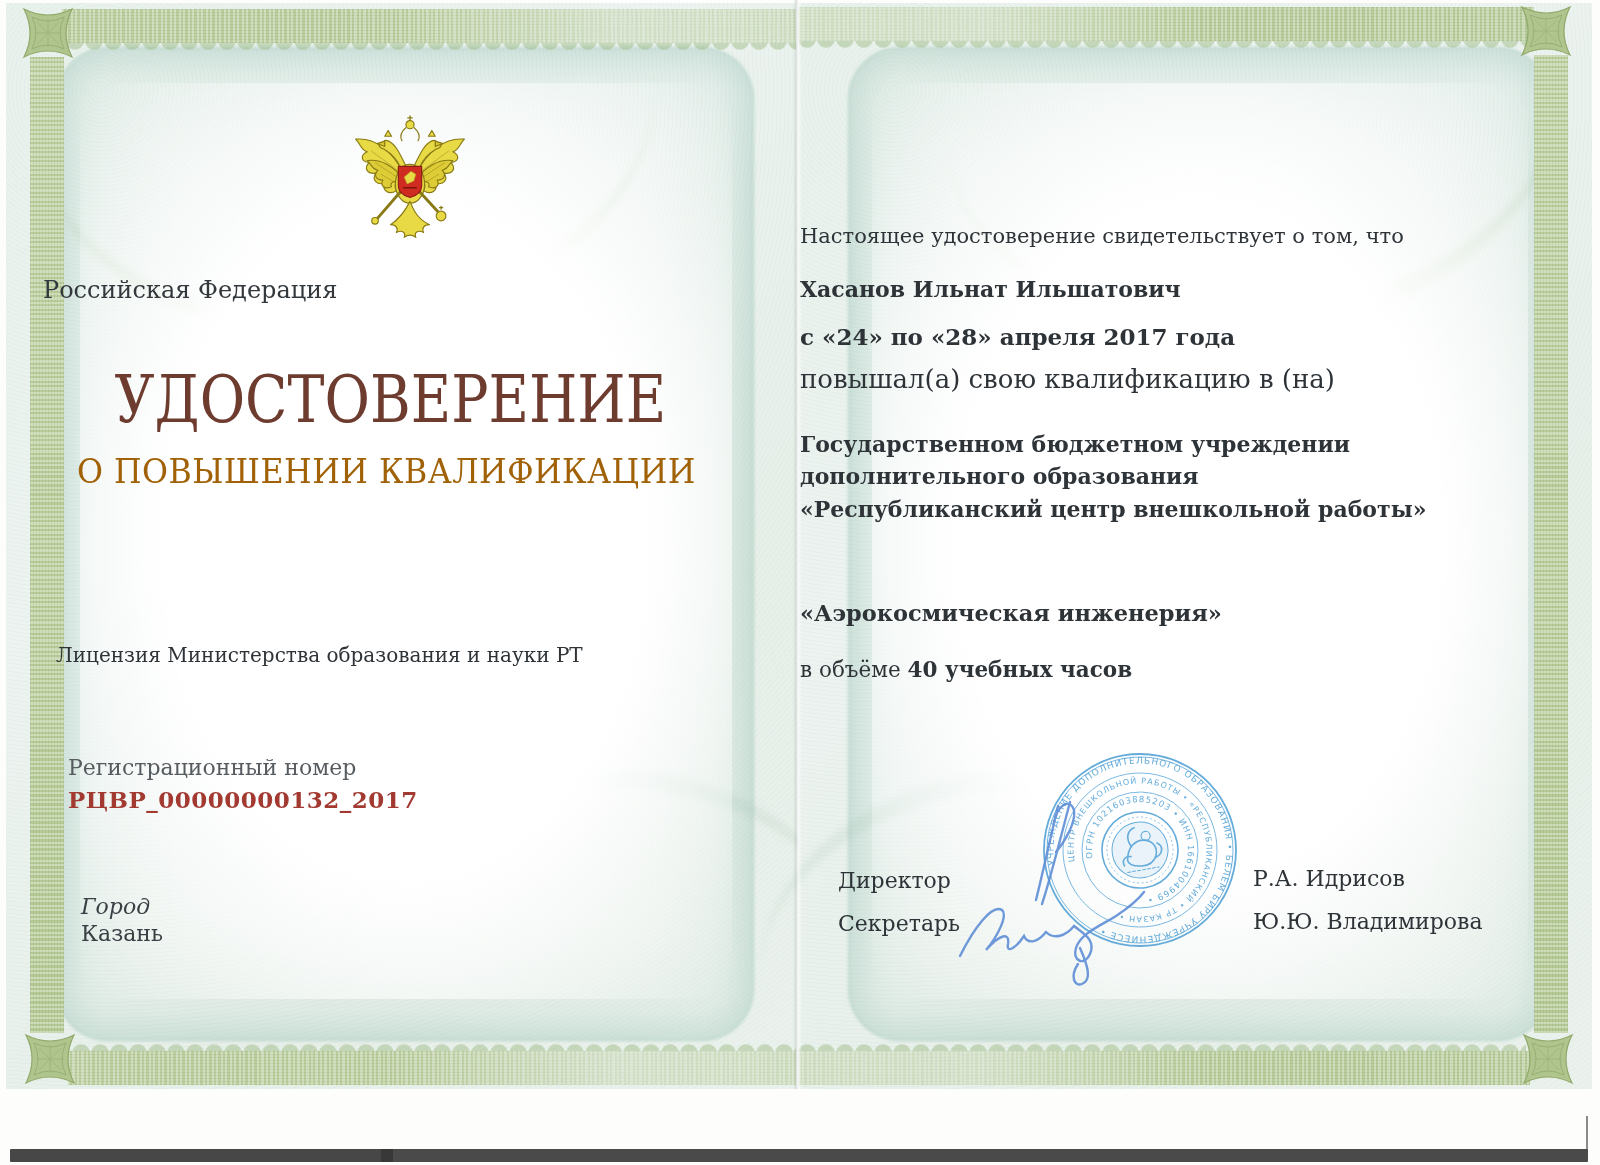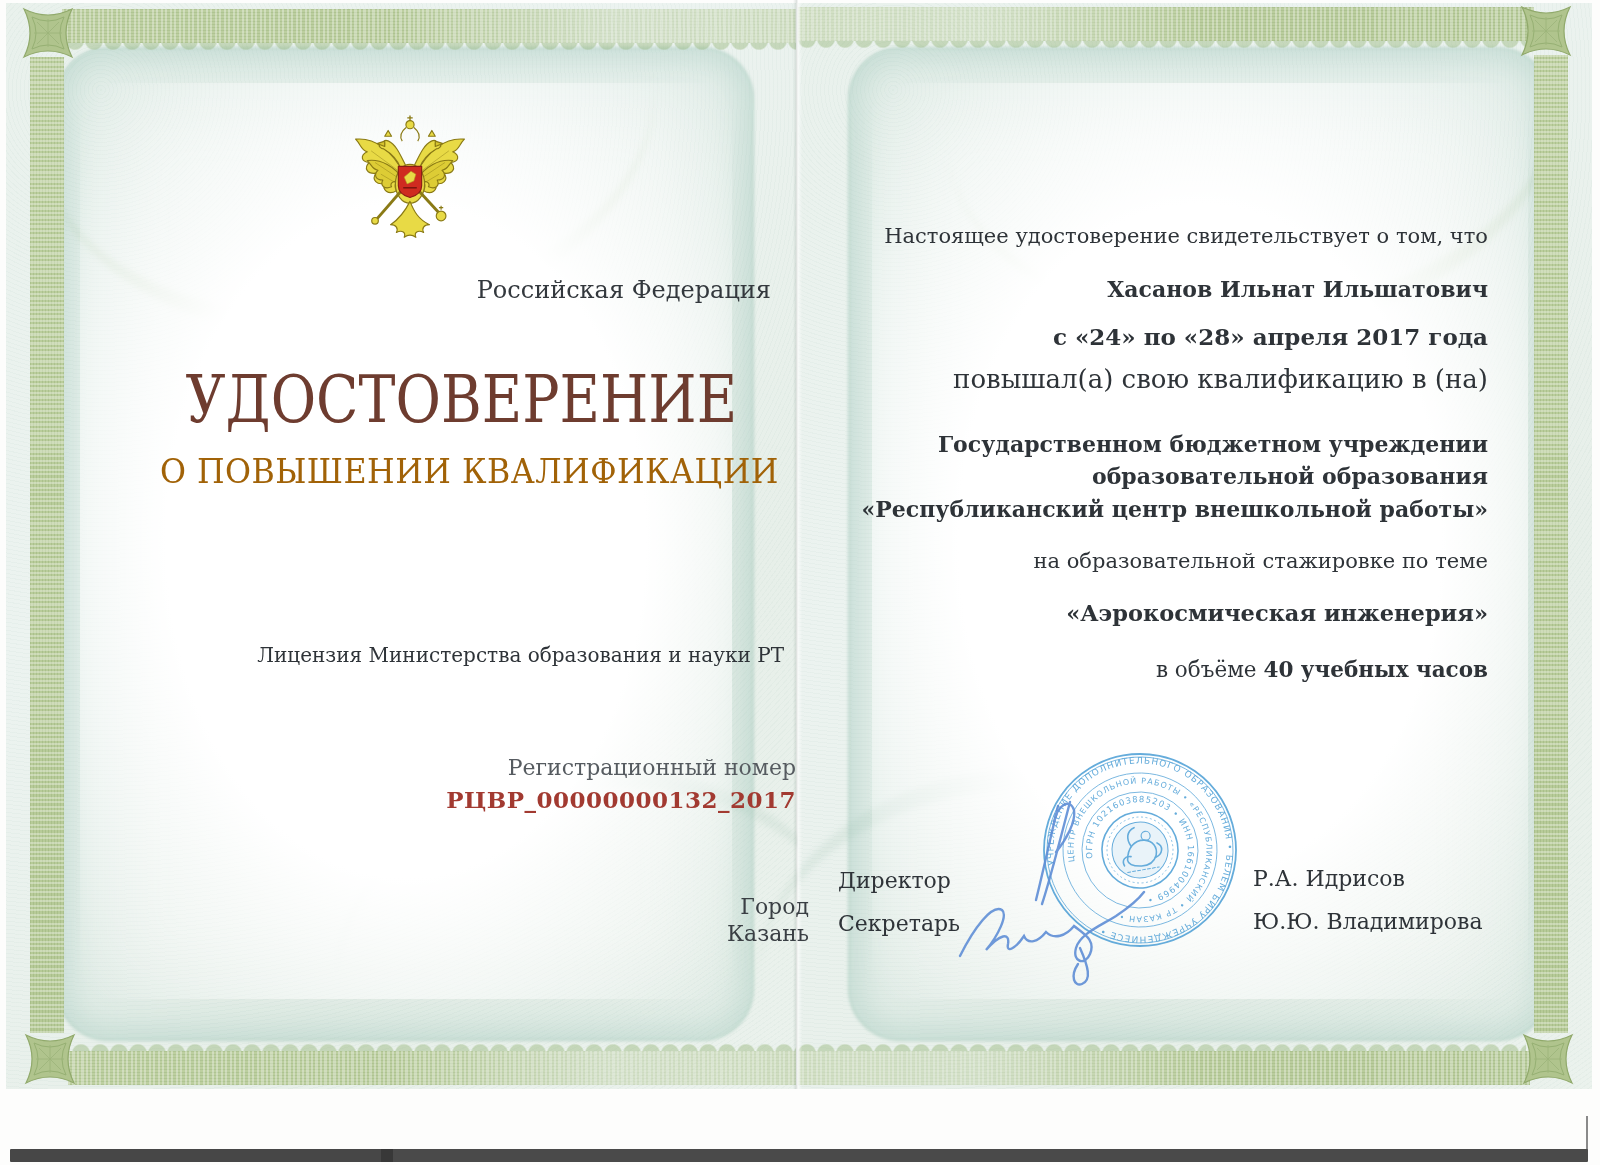--- a/index.html
+++ b/index.html
@@ -80,32 +80,32 @@
   .scan-bar{
     position:absolute; left:10px; right:12px; top:1149px; height:13px; border-radius:1px;
     background:linear-gradient(90deg,#474747 0 23.5%, #383838 23.5% 24.3%, #4a4a4a 24.3% 100%);
   }
   .scan-tick{ position:absolute; left:1586px; top:1116px; width:2px; height:34px; background:#8a8a8a; }
 
   
   .col{ position:absolute; top:0; height:1089px; }
   .col-left{ left:56px; width:728px; }
   .col-right{ left:800px; width:688px; }
-  .line{ position:absolute; width:100%; text-align:right; white-space:nowrap; }
+  .line{ position:absolute; width:100%; text-align:left; white-space:nowrap; }
 
   .l-country{ top:276px; font-size:24px; margin-left:-13px; color:#33383d;}
   .l-title{ top:362px; font-size:66px; line-height:76px; color:#6e3c2f; margin-left:6px;}
   .l-title .squeeze{ display:inline-block; transform:scaleX(.84); transform-origin:center; letter-spacing:0px;}
   .l-subtitle{ top:452px; font-size:33px; color:#a16207; margin-left:8px;}
   .l-subtitle .squeeze{ display:inline-block; transform:scaleX(.96); transform-origin:center; letter-spacing:.5px;}
   .l-lic1{ top:643px; font-size:20px; }
   .l-lic2{ top:670px; font-size:20.5px; }
   .l-reglabel{ top:755px; font-size:22px; color:#565b60; margin-left:12px;}
   .l-regnum{ top:786px; font-size:23px; font-weight:bold; color:#a23a31; letter-spacing:.5px; margin-left:12px;}
-  .l-city1{ top:894px; font-size:22px; margin-left:25px; color:#3a3f44;}
+  .l-city1{ top:894px; font-size:22px; margin-left:25px; color:#3a3f44;font-style:italic;}
   .l-city2{ top:921px; font-size:22px; margin-left:25px; color:#3a3f44;}
 
   .r-intro{ top:224px; font-size:21px; }
   .r-name{ top:276px; font-size:22px; font-weight:bold; }
   .r-dates{ top:323px; font-size:23px; font-weight:bold; }
   .r-action{ top:364px; font-size:26px; }
   .r-inst1{ top:431px; font-size:22px; font-weight:bold; }
   .r-inst2{ top:463px; font-size:22px; font-weight:bold; }
   .r-inst3{ top:496px; font-size:22px; font-weight:bold; }
   .r-progintro{ top:549px; font-size:21px; }
@@ -243,23 +243,22 @@
     <div class="line l-city1">Город</div>
     <div class="line l-city2">Казань</div>
   </div>
 
   <div class="col col-right">
     <div class="line r-intro">Настоящее удостоверение свидетельствует о том, что</div>
     <div class="line r-name">Хасанов Ильнат Ильшатович</div>
     <div class="line r-dates">с «24» по «28» апреля 2017 года</div>
     <div class="line r-action">повышал(а) свою квалификацию в (на)</div>
     <div class="line r-inst1">Государственном бюджетном учреждении</div>
-    <div class="line r-inst2">образовательной образования</div>
+    <div class="line r-inst2">дополнительного образования</div>
     <div class="line r-inst3">«Республиканский центр внешкольной работы»</div>
-    <div class="line r-progintro">на образовательной стажировке по теме</div>
     <div class="line r-program">«Аэрокосмическая инженерия»</div>
     <div class="line r-volume"><span>в объёме </span><b>40 учебных часов</b></div>
   </div>
 
   <svg class="stamp" viewBox="0 0 200 200">
     <defs>
       <path id="ringA" d="M13.5,100 a86.5,86.5 0 1,1 173,0 a86.5,86.5 0 1,1 -173,0"></path>
       <path id="ringB" d="M33.5,100 a66.5,66.5 0 1,1 133,0 a66.5,66.5 0 1,1 -133,0"></path>
       <path id="ringC" d="M52,100 a48,48 0 1,1 96,0 a48,48 0 1,1 -96,0"></path>
     </defs>

